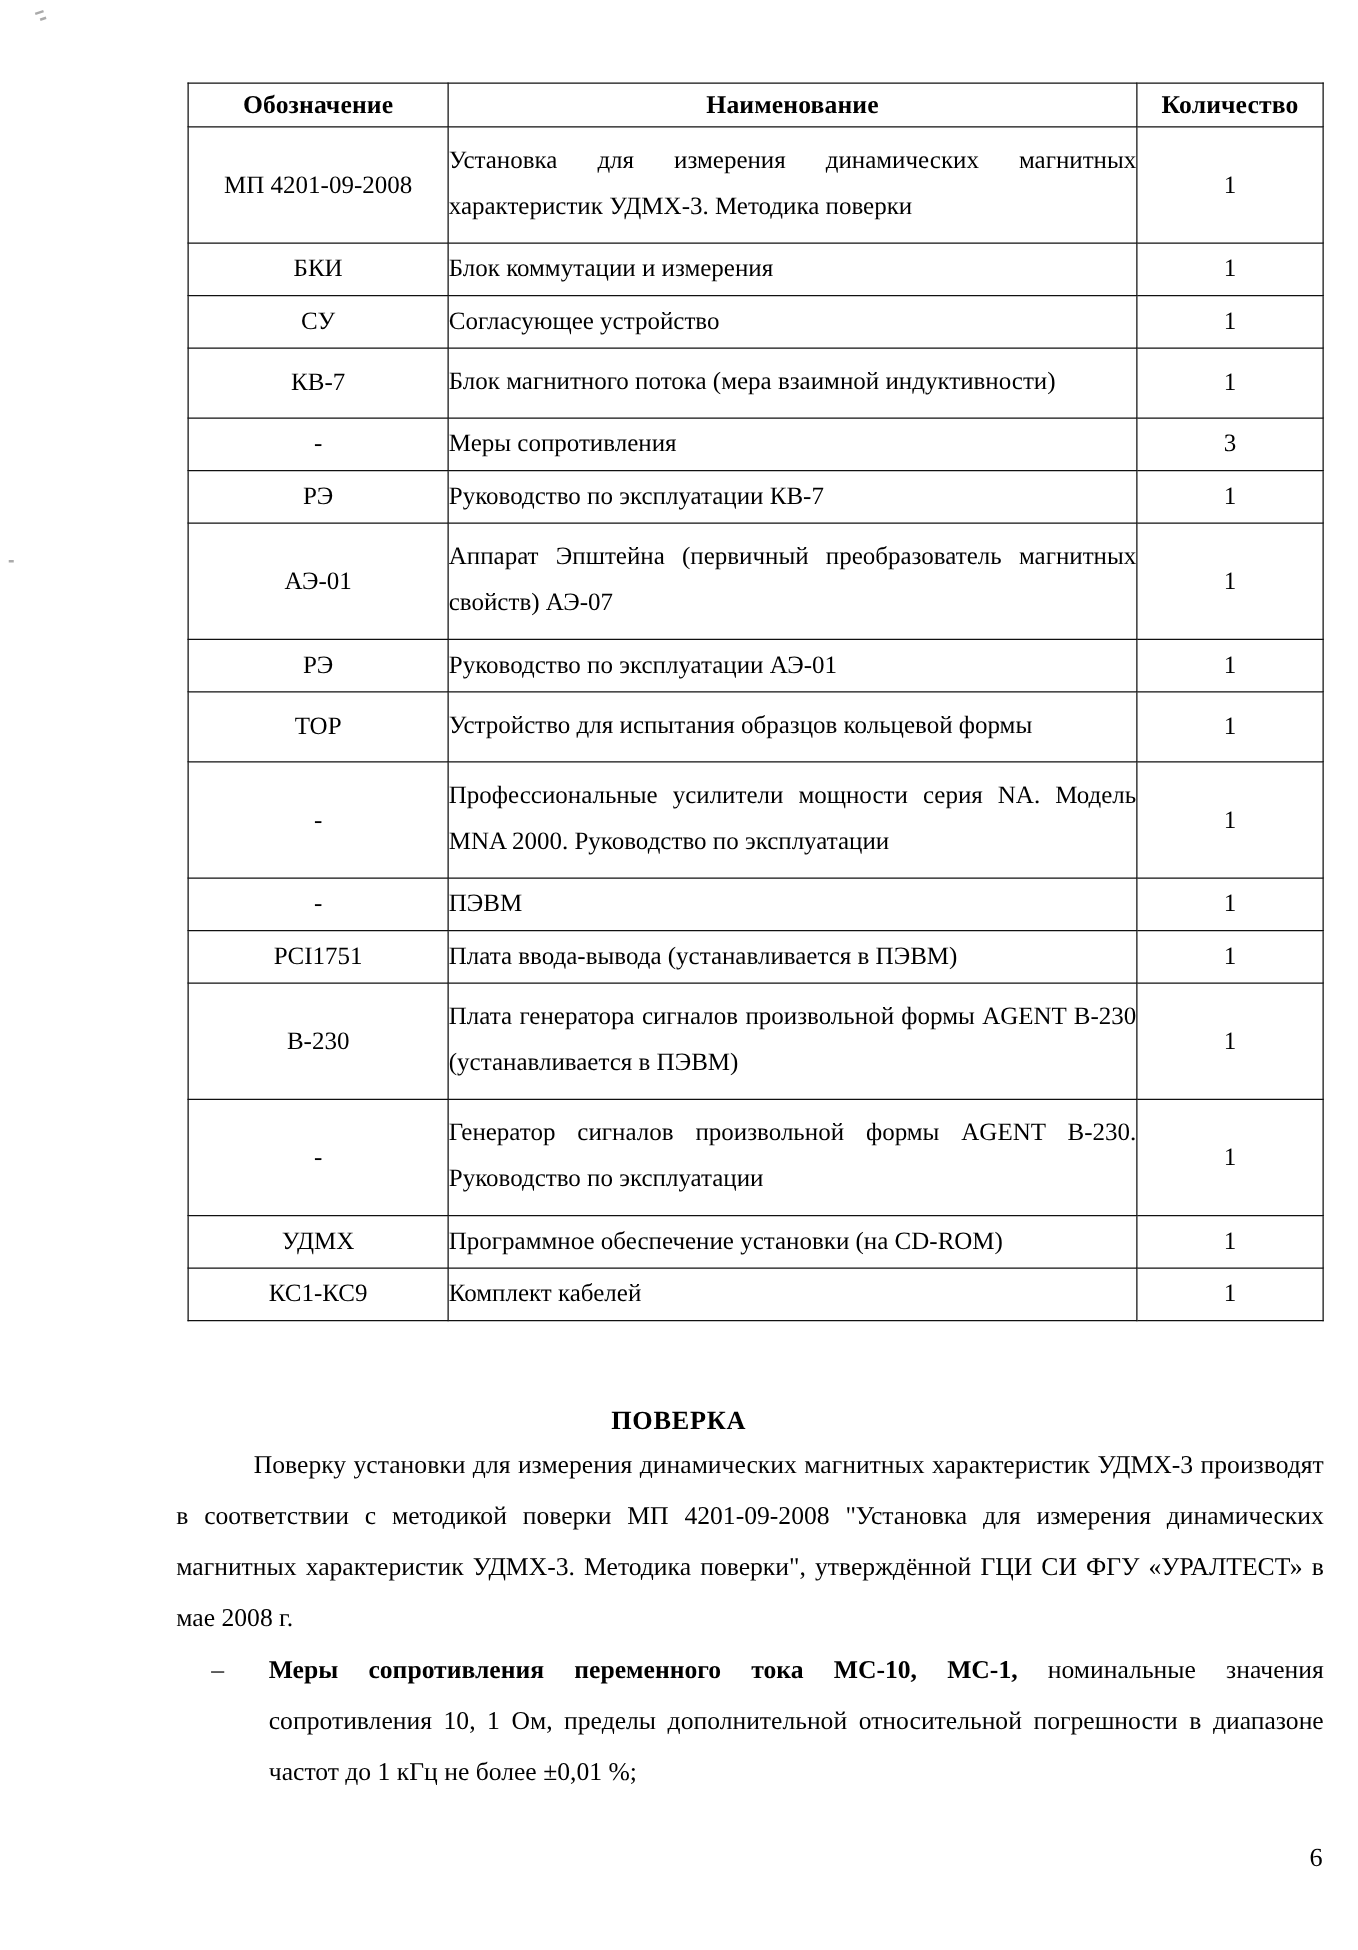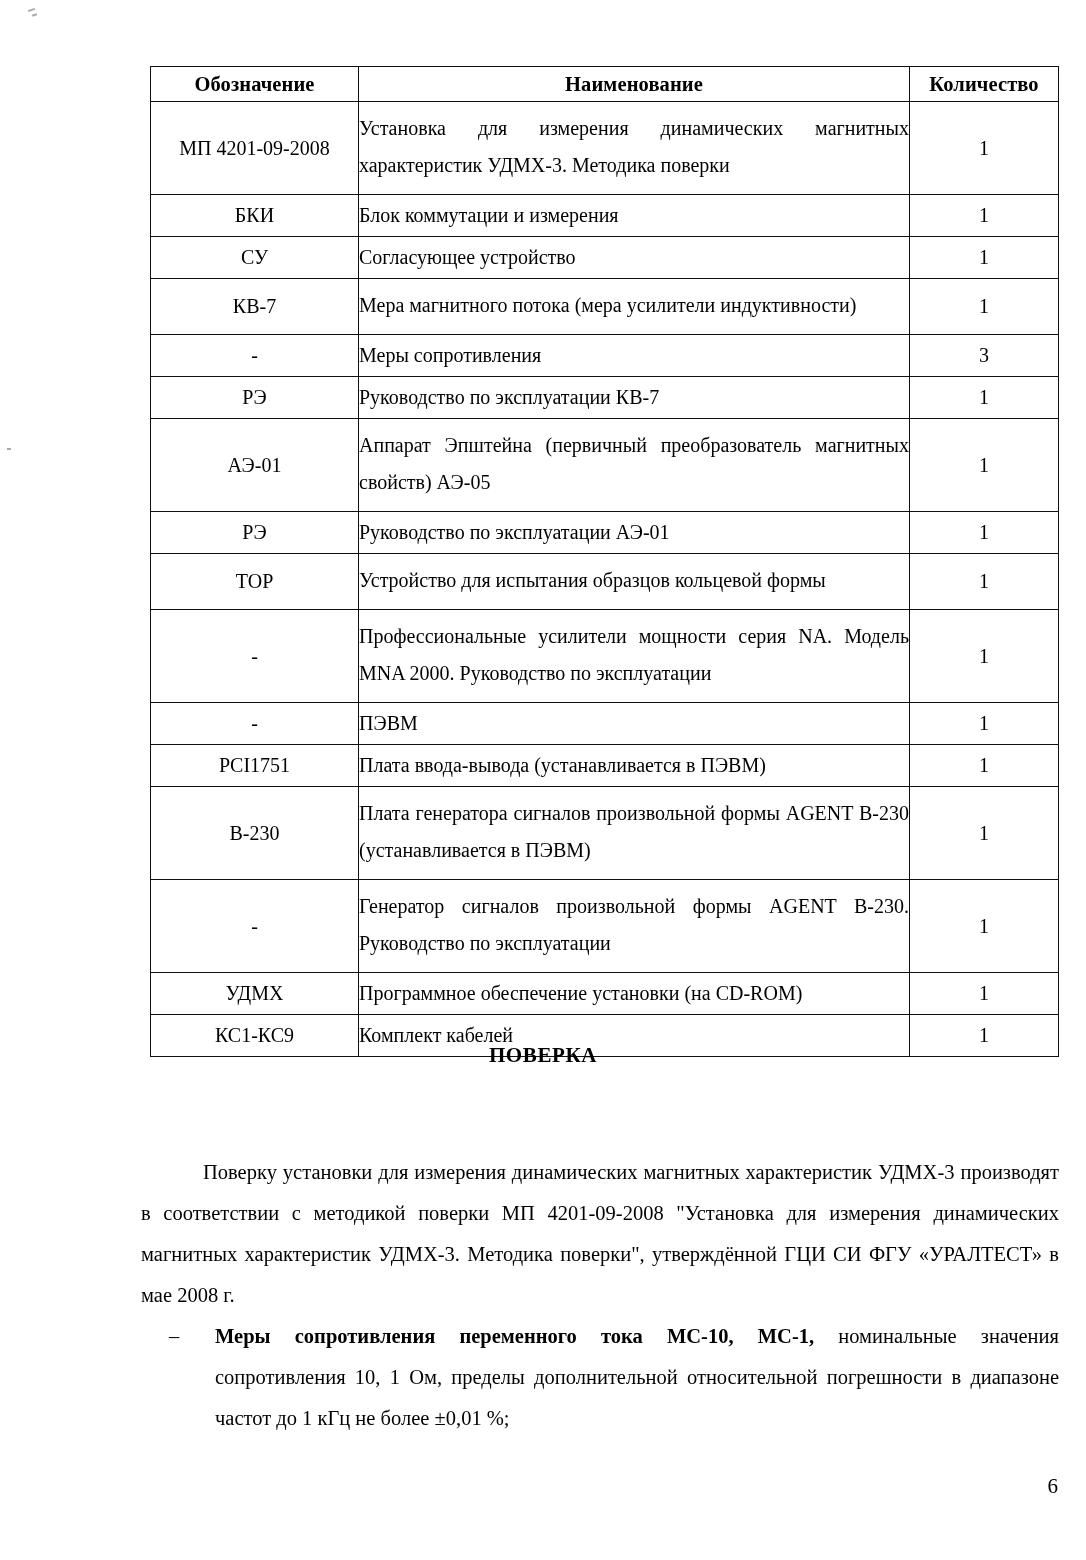--- a/index.html
+++ b/index.html
@@ -84,21 +84,21 @@
     hyphens: none;
   }
   tr.tall td.name { padding-top: 8px; padding-bottom: 10px; }
   tr.short td.name { line-height: 1.35; padding-top: 7px; padding-bottom: 7px; margin-top: 12px; }
   tr.short td.desig, tr.short td.qty { padding-top: 7px; padding-bottom: 7px; }
 
   
   .section-heading {
     position: absolute;
     left: 0;
-    top: 1043px;
+    top: 1124px;
     width: 1086px;
     text-align: center;
     font-weight: bold;
     font-size: 21px;
     letter-spacing: 0.6px;
   }
 
   .body-block {
     position: absolute;
     left: 141px;
@@ -182,36 +182,36 @@
           <td class="name">Блок коммутации и измерения</td>
           <td class="qty">1</td>
         </tr>
         <tr class="short">
           <td class="desig">СУ</td>
           <td class="name">Согласующее устройство</td>
           <td class="qty">1</td>
         </tr>
         <tr class="tall">
           <td class="desig">КВ-7</td>
-          <td class="name">Мера магнитного потока (мера усилители индуктивности)</td>
+          <td class="name">Блок магнитного потока (мера взаимной индуктивности)</td>
           <td class="qty">1</td>
         </tr>
         <tr class="short">
           <td class="desig">-</td>
           <td class="name">Меры сопротивления</td>
           <td class="qty">3</td>
         </tr>
         <tr class="short">
           <td class="desig">РЭ</td>
           <td class="name">Руководство по эксплуатации КВ-7</td>
           <td class="qty">1</td>
         </tr>
         <tr class="tall">
           <td class="desig">АЭ-01</td>
-          <td class="name">Аппарат Эпштейна (первичный преобразователь магнитных свойств) АЭ-05</td>
+          <td class="name">Аппарат Эпштейна (первичный преобразователь магнитных свойств) АЭ-07</td>
           <td class="qty">1</td>
         </tr>
         <tr class="short">
           <td class="desig">РЭ</td>
           <td class="name">Руководство по эксплуатации АЭ-01</td>
           <td class="qty">1</td>
         </tr>
         <tr class="tall">
           <td class="desig">ТОР</td>
           <td class="name">Устройство для испытания образцов кольцевой формы</td>

